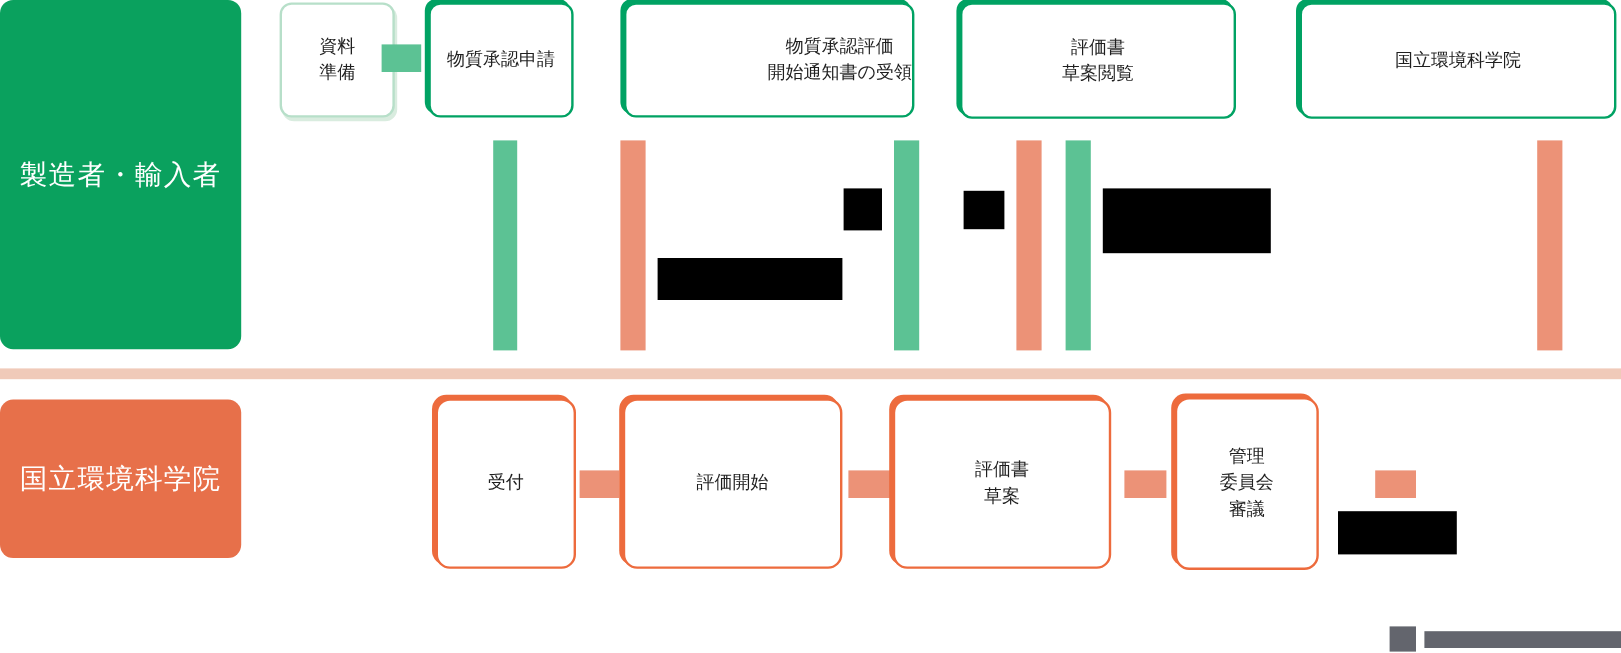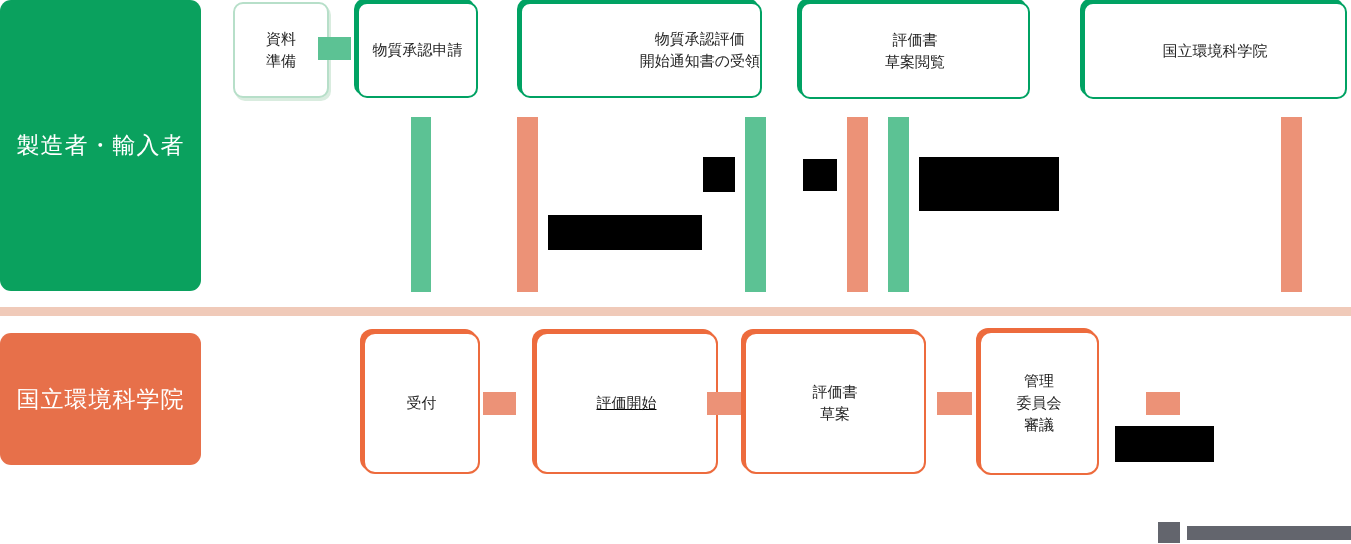--- a/index.html
+++ b/index.html
@@ -84,21 +84,21 @@
   <div class="abs redacted" style="left:803px;top:159px;width:34px;height:32px;"></div>
   <div class="abs redacted" style="left:548px;top:215px;width:154px;height:35px;"></div>
   <div class="abs redacted" style="left:919px;top:157px;width:140px;height:54px;"></div>
 
   <div class="abs node node-orange" style="left:363px;top:332px;width:117px;height:142px;">
     <span class="label">受付</span>
   </div>
 
   <div class="abs conn-salmon" style="left:483px;top:392px;width:33px;height:23px;"></div>
 
-  <div class="abs node node-orange" style="left:535px;top:332px;width:183px;height:142px;text-decoration:underline;">
+  <div class="abs node node-orange" style="left:519px;top:332px;width:183px;height:142px;">
     <span class="label">評価開始</span>
   </div>
 
   <div class="abs conn-salmon" style="left:707px;top:392px;width:35px;height:23px;"></div>
 
   <div class="abs node node-orange" style="left:744px;top:332px;width:182px;height:142px;">
     <span class="label">評価書
 草案</span>
   </div>
 

